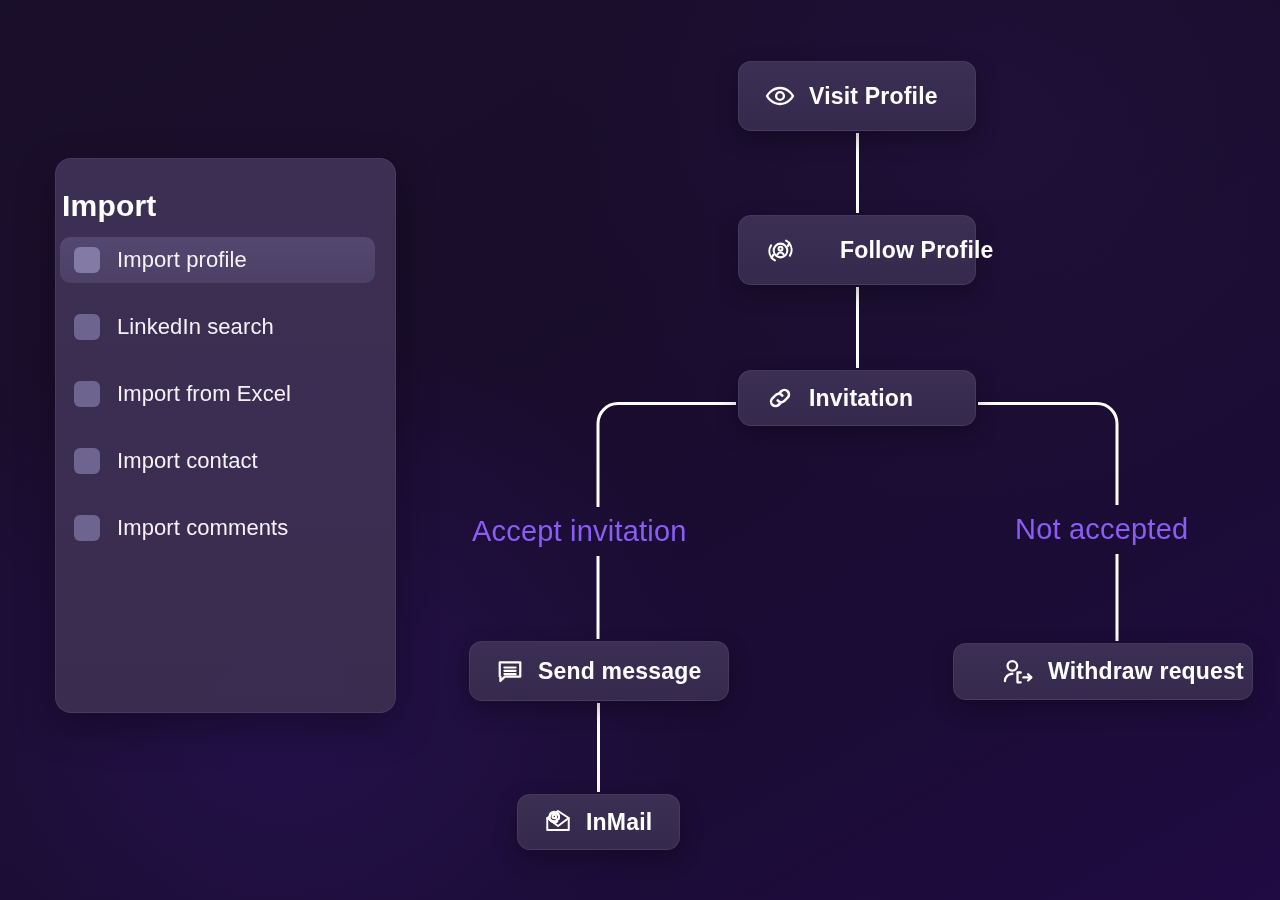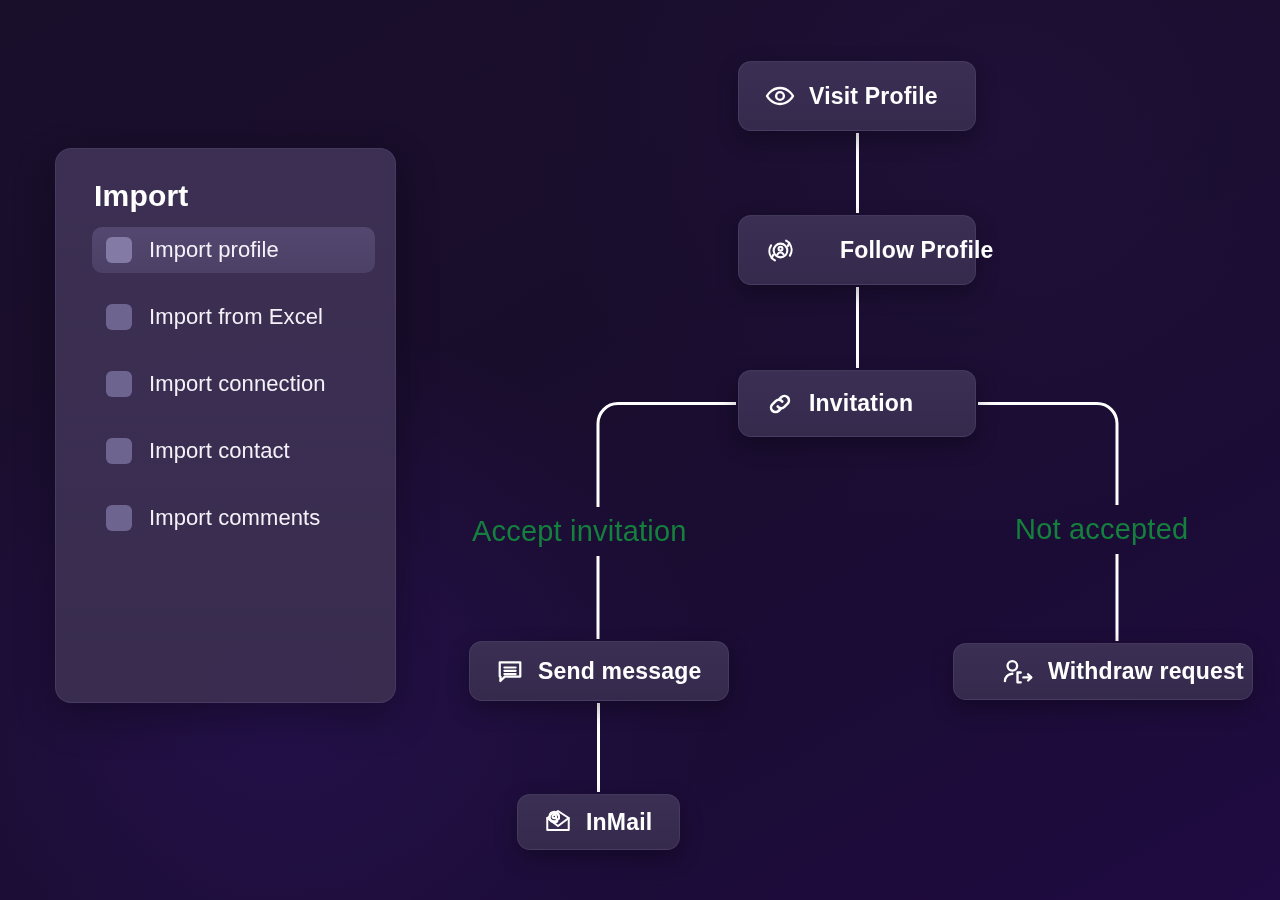--- a/index.html
+++ b/index.html
@@ -10,26 +10,26 @@
   body {
     position:relative;
     background:
       radial-gradient(ellipse 700px 620px at 22% 78%, #24104a 0%, rgba(36,16,74,0) 62%),
       radial-gradient(ellipse 760px 700px at 78% 14%, #1e1037 0%, rgba(30,16,55,0) 60%),
       linear-gradient(150deg, #1a0f2b 0%, #190d2c 40%, #1b0c36 72%, #200b42 100%);
   }
 
   
   #import-panel {
-    position:absolute; left:55px; top:148px; width:341px; height:555px;
+    position:absolute; left:55px; top:158px; width:341px; height:555px;
     background:linear-gradient(180deg, rgba(61,49,85,.96) 0%, rgba(58,46,80,.96) 100%);
     border:1px solid rgba(120,105,155,.22);
     border-radius:16px;
     box-shadow:0 14px 40px rgba(0,0,0,.32);
-    padding:22px 20px 18px 36px;
+    padding:22px 20px 18px 4px;
   }
   #import-panel .panel-title {
     font-size:30px; font-weight:700; color:#ffffff;
     letter-spacing:.2px; margin:8px 0 14px 2px;
   }
   .opt-list { display:flex; flex-direction:column; }
   .opt-row {
     display:flex; align-items:center; gap:17px;
     height:46px; padding:0 14px; border-radius:10px; margin-bottom:21px;
   }
@@ -61,55 +61,55 @@
     white-space:nowrap;
   }
   .node .n-label {
     font-size:23px; font-weight:700; color:#ffffff; letter-spacing:.2px;
   }
   .node .n-icon { display:flex; align-items:center; justify-content:center; }
   .node .n-icon svg { display:block; }
 
   #node-visit     { left:738px; top:61px;  width:238px; height:70px; }
   #node-follow    { left:738px; top:215px; width:238px; height:70px;gap:44px; }
-  #node-invite    { left:738px; top:370px; width:238px; height:67px; }
+  #node-invite    { left:738px; top:370px; width:238px; height:56px; }
   #node-send      { left:469px; top:641px; width:260px; height:60px; }
   #node-withdraw  { left:953px; top:643px; width:300px; height:57px;padding-left:48px; }
   #node-inmail    { left:517px; top:794px; width:163px; height:56px; }
 
   .branch-label {
     position:absolute;
-    font-size:29px; color:#15803d; font-weight:400; white-space:nowrap;
+    font-size:29px; color:#8b5cf6; font-weight:400; white-space:nowrap;
     letter-spacing:.2px;
   }
   #label-accept { left:472px; top:515px; }
   #label-notaccepted { left:1015px; top:513px; }
 </style>
 </head>
 <body>
 
 <div id="import-panel">
   <div class="panel-title">Import</div>
   <div class="opt-list">
 
     <div class="opt-row selected">
       <span class="opt-box"></span>
       <span class="opt-label">Import profile</span>
     </div>
 
+    <div class="opt-row">
+      <span class="opt-box"></span>
+      <span class="opt-label">LinkedIn search</span>
+    </div>
 
     <div class="opt-row">
       <span class="opt-box"></span>
       <span class="opt-label">Import from Excel</span>
     </div>
 
-    <div class="opt-row">
-      <span class="opt-box"></span>
-      <span class="opt-label">Import connection</span>
-    </div>
 
     <div class="opt-row">
       <span class="opt-box"></span>
       <span class="opt-label">Import contact</span>
     </div>
 
     <div class="opt-row">
       <span class="opt-box"></span>
       <span class="opt-label">Import comments</span>
     </div>

